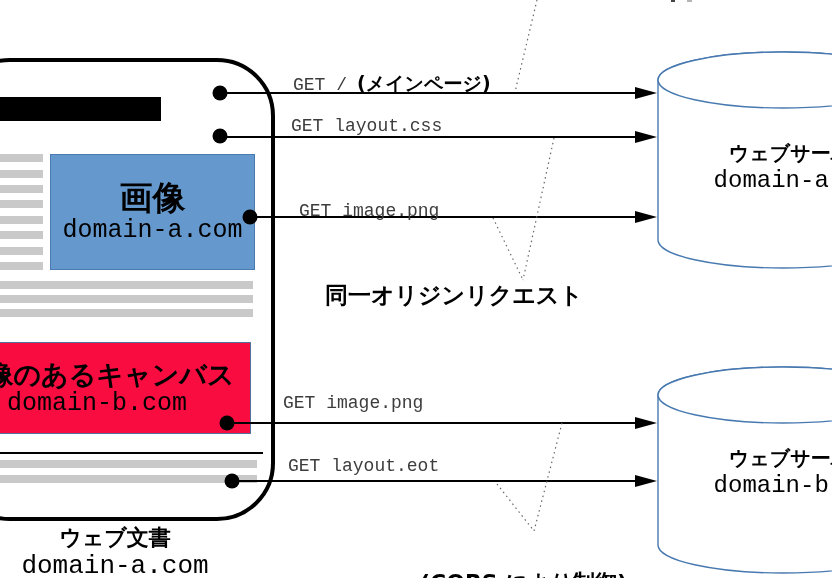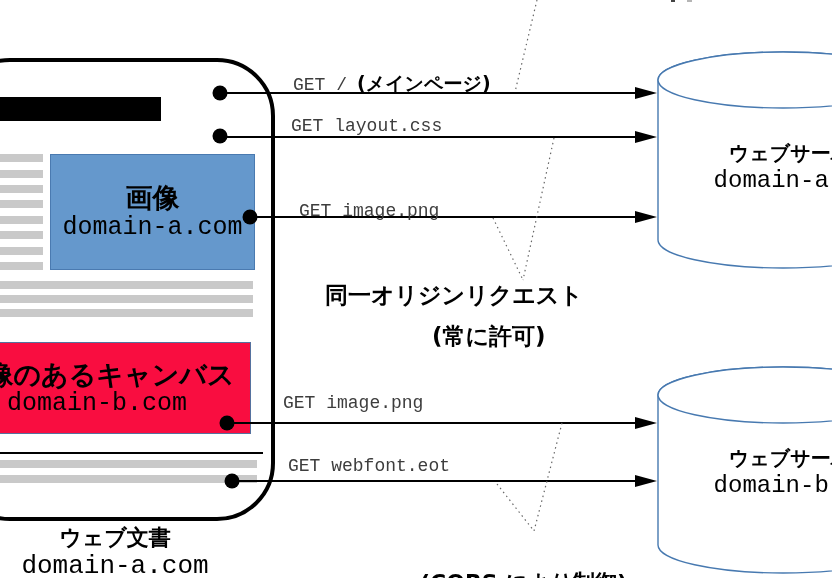--- a/index.html
+++ b/index.html
@@ -6,21 +6,21 @@
   body{width:832px;height:578px;background:#fff;font-family:"DejaVu Sans",sans-serif;}
   #stage{position:relative;width:832px;height:578px;overflow:hidden;background:#fff;}
   .abs{position:absolute;box-sizing:border-box;line-height:1;}
   .mono{font-family:"Liberation Mono","DejaVu Sans Mono",monospace;}
   
   .frame{left:-48px;top:58px;width:323px;height:463px;border:4px solid #000;border-radius:58px;background:transparent;}
   .titlebar{left:-20px;top:97px;width:181px;height:24px;background:#000;}
   .gbar{background:#c9c9c9;height:8px;}
   .blue-box{left:50px;top:154px;width:205px;height:116px;background:#6598cc;border:1px solid #4a7ab0;
             display:flex;flex-direction:column;align-items:center;justify-content:center;gap:4px;}
-  .blue-box .t1{font-weight:bold;font-size:27px;color:#000;}
+  .blue-box .t1{font-weight:bold;font-size:33px;color:#000;}
   .blue-box .t2{font-size:25px;color:#000;}
   .red-box{left:-57px;top:342px;width:308px;height:92px;background:#f90d40;border:1px solid #55719e;
            display:flex;flex-direction:column;align-items:center;justify-content:center;gap:3px;}
   .red-box .t1{font-weight:bold;font-size:27px;color:#000;white-space:nowrap;}
   .red-box .t2{font-size:25px;color:#000;}
   .hrline{left:-20px;top:452px;width:283px;height:2px;background:#000;}
   .caption{left:-30px;top:527px;width:290px;text-align:center;}
   .caption .t1{font-weight:bold;font-size:22px;color:#000;}
   .caption .t2{font-size:26px;color:#000;margin-top:4px;}
   
@@ -113,24 +113,23 @@
       <ellipse cx="783" cy="395" rx="125" ry="28"></ellipse>
     </g>
   </svg>
 
   <div class="abs getlbl mono" style="left:291px;top:117px">GET layout.css</div>
   <div class="abs getlbl mono" style="left:293px;top:74px">
     <span>GET /</span><span class="note">(メインページ)</span>
   </div>
   <div class="abs getlbl mono" style="left:299px;top:202px">GET image.png</div>
   <div class="abs getlbl mono" style="left:283px;top:394px">GET image.png</div>
-  <div class="abs getlbl mono" style="left:288px;top:457px">GET webfont.eot</div>
+  <div class="abs getlbl mono" style="left:288px;top:457px">GET layout.eot</div>
 
   <div class="abs biglbl" style="left:325px;top:284px">同一オリジンリクエスト</div>
-  <div class="abs biglbl" style="left:432px;top:325px">(常に許可)</div>
 
   <div class="abs biglbl" style="left:420px;top:572px;font-size:22px">(CORS により制御)</div>
 
   <div class="abs server-text" style="left:665px;top:143px">
     <div class="t1">ウェブサーバー</div>
     <div class="t2 mono">domain-a.com</div>
   </div>
   <div class="abs server-text" style="left:665px;top:448px">
     <div class="t1">ウェブサーバー</div>
     <div class="t2 mono">domain-b.com</div>

